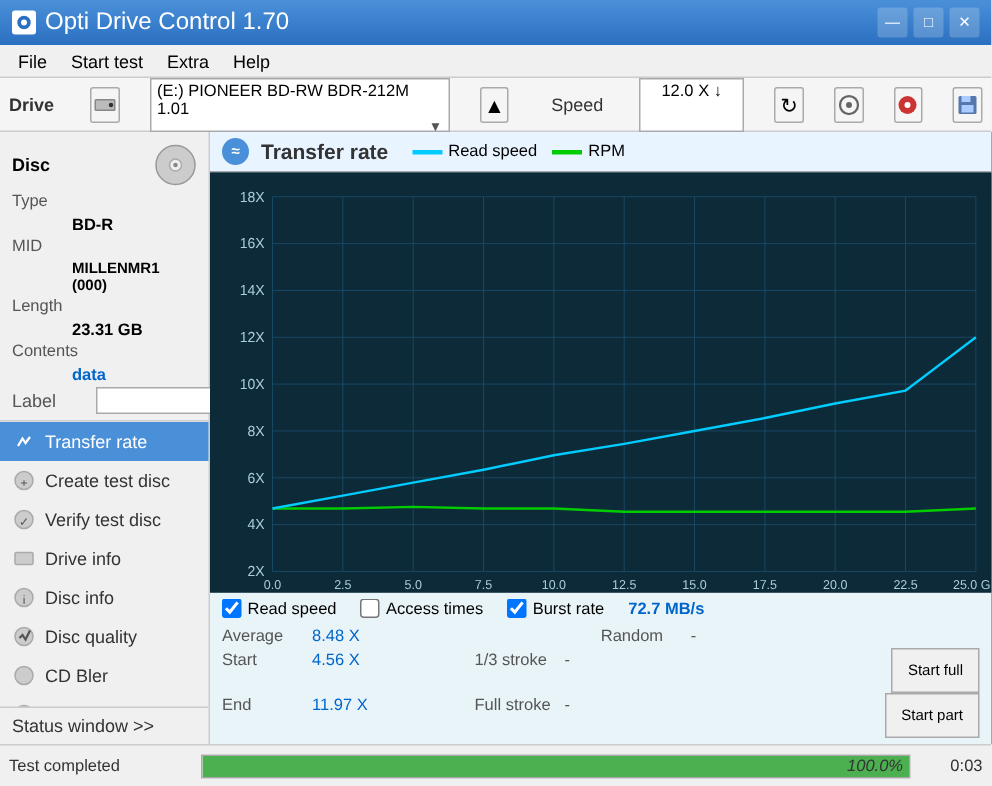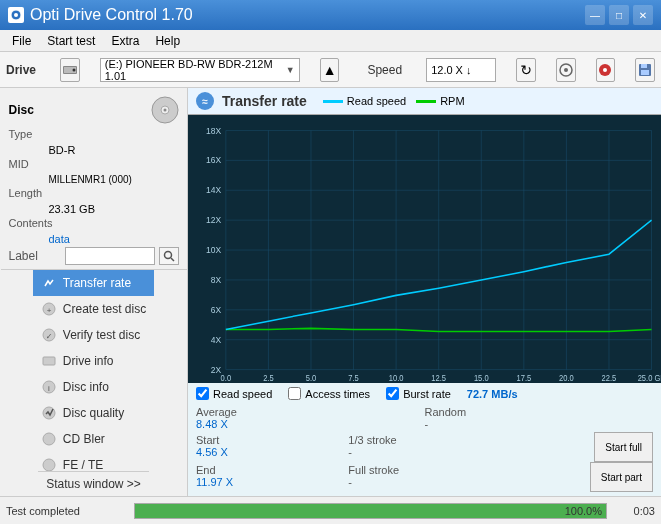--- a/index.html
+++ b/index.html
@@ -47,61 +47,61 @@
       display: flex;
       align-items: center;
       padding: 0 6px;
       gap: 20px;
       border-bottom: 1px solid #ccc;
     }
     .toolbar-label { font-size: 12px; font-weight: bold; color: #333; margin-right: 4px; }
     .drive-select {
       display: flex; align-items: center;
       border: 1px solid #aaa; background: white;
-      padding: 2px 4px; min-width: 200px; height: 24px; font-size: 11px;
+      padding: 2px 4px; min-width: 200px; height: 36px; font-size: 11px;
       cursor: pointer;
+      flex-direction: column;
     }
     .drive-select-arrow { margin-left: auto; font-size: 9px; color: #555; }
     .toolbar-icon-btn {
       width: 24px; height: 24px; border: 1px solid #aaa; background: #f5f5f5;
       display: flex; align-items: center; justify-content: center;
       cursor: pointer; font-size: 14px; border-radius: 2px;
     }
     .speed-label { font-size: 12px; color: #333; margin-left: 8px; margin-right: 4px; }
 
     
     .main-layout {
       display: flex;
       height: calc(524px - 30px - 22px - 36px - 28px);
     }
 
     
     .sidebar {
-      width: 188px;
+      width: 140px;
       background: #f0f0f0;
       border-right: 1px solid #ccc;
       display: flex;
       flex-direction: column;
       padding-top: 4px;
-      align-items: center;
     }
 
     
     .disc-section {
       padding: 4px 8px;
       border-bottom: 1px solid #ccc;
     }
     .disc-header {
       display: flex; align-items: center; justify-content: space-between;
       margin-bottom: 4px;
     }
     .disc-label { font-weight: bold; font-size: 12px; }
     .disc-info-row { display: flex; gap: 4px; margin: 2px 0; font-size: 11px; flex-direction: column; }
     .disc-info-key { color: #555; width: 52px; flex-shrink: 0; }
-    .disc-info-val { color: #000; font-weight: 400; padding-left: 40px; }
+    .disc-info-val { color: #000; font-weight: 700; padding-left: 40px; }
     .disc-info-val.blue { color: #0066cc; }
     .label-row { display: flex; align-items: center; gap: 4px; margin-top: 2px; }
     .label-input {
       border: 1px solid #aaa; background: white; height: 18px;
       width: 90px; font-size: 10px; padding: 0 2px;
     }
     .label-btn {
       width: 20px; height: 18px; border: 1px solid #aaa; background: #f5f5f5;
       display: flex; align-items: center; justify-content: center;
       cursor: pointer; font-size: 10px;
@@ -165,21 +165,21 @@
     }
     .checkbox-row {
       display: flex; align-items: center; gap: 16px; margin-bottom: 4px;
     }
     .checkbox-item { display: flex; align-items: center; gap: 4px; font-size: 11px; }
     .checkbox-item input { margin: 0; }
     .burst-val { color: #0066cc; font-weight: bold; font-size: 11px; }
 
     .stats-row { display: flex; gap: 0; }
     .stat-col { flex: 1; }
-    .stat-item { display: flex; align-items: flex-start; gap: 0; margin: 2px 0; font-size: 11px; flex-direction: column; }
+    .stat-item { display: flex; align-items: flex-end; gap: 0; margin: 2px 0; font-size: 11px; }
     .stat-key { color: #555; width: 60px; }
     .stat-val { color: #0066cc; font-weight: normal; }
     .stat-dash { color: #555; }
     .start-btn {
       border: 1px solid #aaa; background: #f0f0f0; padding: 2px 10px;
       font-size: 10px; cursor: pointer; height: 30px;
     }
 
     
     .status-bar {
@@ -199,21 +199,21 @@
       background: #fff;
       position: relative;
       overflow: hidden;
     }
     .progress-bar {
       position: absolute; left: 0; top: 0; bottom: 0;
       background: #4CAF50;
     }
     .progress-text {
       position: absolute; right: 4px; top: 0; bottom: 0;
-      display: flex; align-items: center; font-size: 11px; color: #333;
+      display: flex; align-items: center; font-size: 11px; color: #333; font-style: italic;
     }
     .timer-text { font-size: 11px; color: #333; width: 40px; text-align: right; }
 
     
     .chart-svg {
       width: 100%;
       height: 100%;
       position: absolute;
       top: 0; left: 0;
     }

